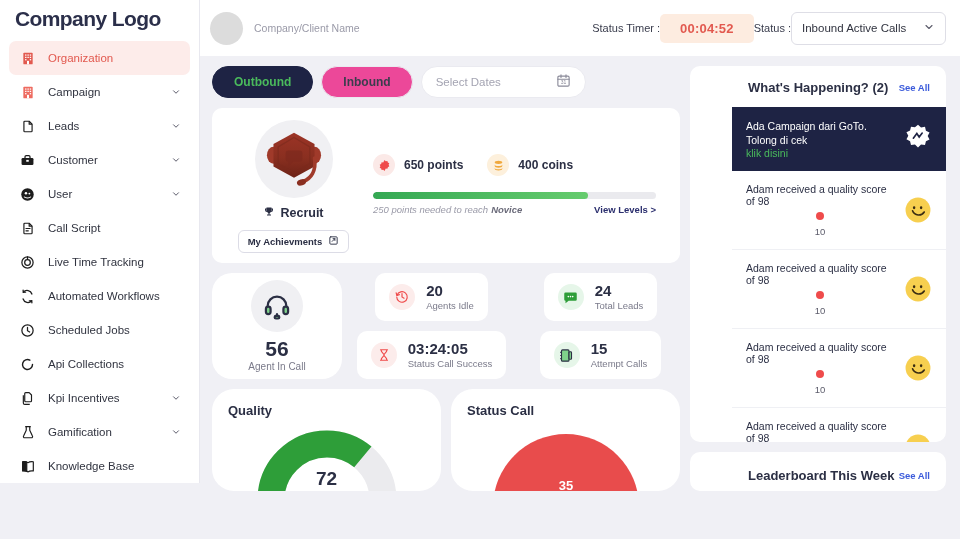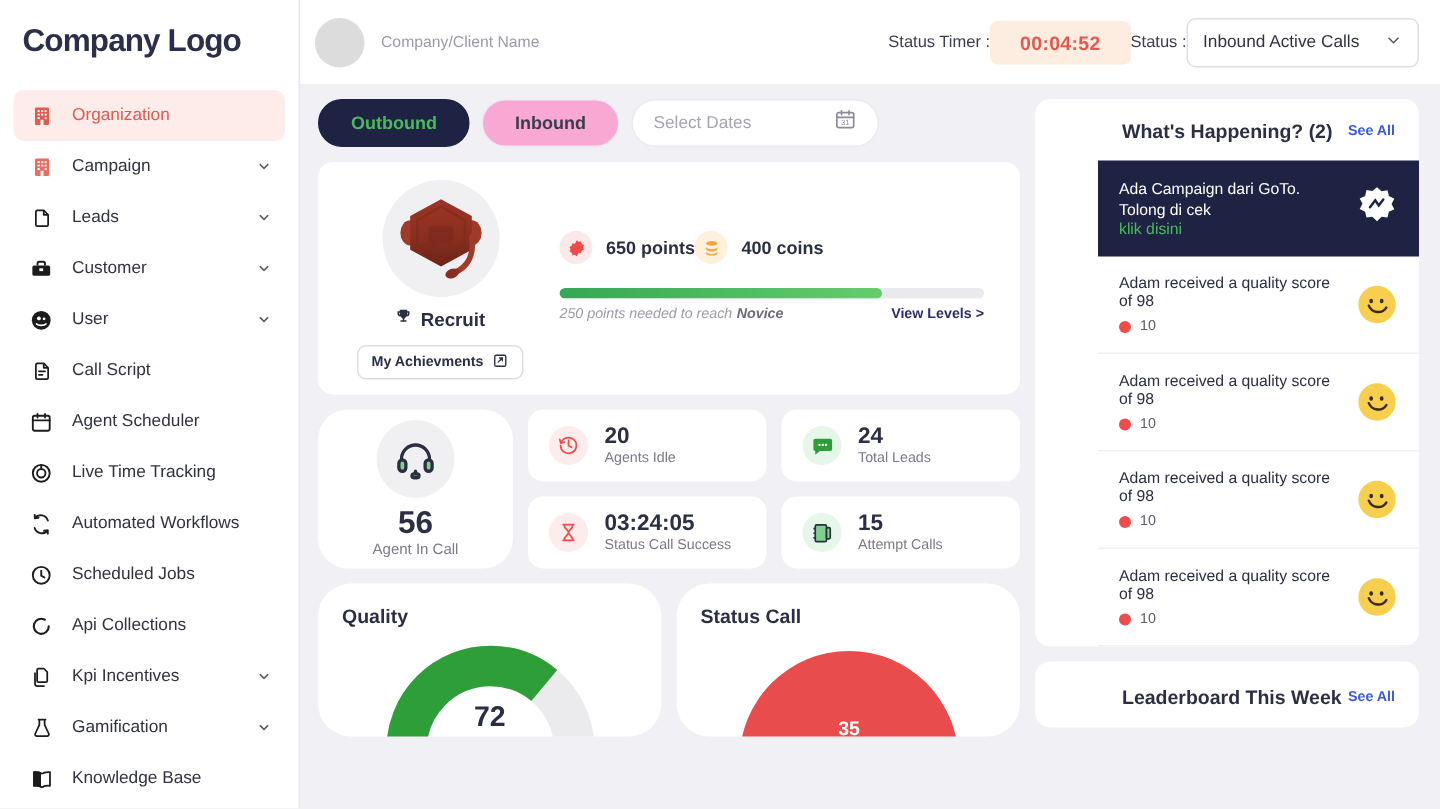--- a/index.html
+++ b/index.html
@@ -7,21 +7,21 @@
     width: 960px; height: 539px;
     overflow: hidden;
     font-family: "Liberation Sans", sans-serif;
     background: #f0f0f5;
     color: #2b2f44;
   }
   .app { display: flex; width: 960px; height: 539px; }
 
   
   .sidebar {
-    width: 200px; height: 539px;
+    width: 200px; height: 483px;
     background: #ffffff;
     border-right: 1px solid #e8e8ef;
     display: flex; flex-direction: column;
     flex: 0 0 200px;
   }
   .logo-wrap { height: 56px; display: flex; align-items: center; padding-left: 15px; }
   .logo-text { font-size: 21px; font-weight: bold; letter-spacing: -0.6px; color: #2b2f4a; }
   .nav { padding: 4px 9px 0 9px; display: flex; flex-direction: column; }
   .nav-item {
     display: flex; align-items: center;
@@ -72,21 +72,21 @@
   .col-left { flex: 1 1 auto; min-width: 0; display: flex; flex-direction: column; gap: 10px; }
   .col-right { flex: 0 0 256px; display: flex; flex-direction: column; gap: 10px; }
 
   
   .tabsrow { display: flex; align-items: center; gap: 8px; height: 32px; flex: 0 0 32px; }
   .tab {
     height: 32px; border-radius: 16px;
     display: flex; align-items: center; justify-content: center;
     font-size: 12px; font-weight: bold;
     padding: 0 21px; cursor: pointer;
-    background: #f9a8d4; color: #3a3d4d;
+    background: #ec4899; color: #3a3d4d;
     border: 1px solid #eaeaf0;
   }
   .tab.active { background: #1e2344; color: #4aba5c; border-color: #1e2344; }
   .date-field {
     flex: 0 0 165px; height: 32px; background: #fff;
     border-radius: 16px; display: flex; align-items: center;
     padding: 0 14px; cursor: pointer; border: 1px solid #eaeaf0;
   }
   .date-field .ph { font-size: 11.5px; color: #a4a4b2; }
   .date-field .cal { margin-left: auto; }
@@ -103,21 +103,21 @@
   .hexbadge { width: 56px; height: 58px; }
   .rank-row { display: flex; align-items: center; gap: 5px; margin-top: 6px; }
   .rank-name { font-size: 12.5px; font-weight: bold; color: #2b2f44; }
   .achieve-btn {
     margin-top: 8px; border: 1px solid #dcdce6; border-radius: 6px;
     height: 23px; display: flex; align-items: center; gap: 6px;
     padding: 0 9px; cursor: pointer; background: #fff;
   }
   .achieve-btn span { font-size: 9.5px; font-weight: bold; color: #2b2f44; }
   .gami-right { flex: 1 1 auto; padding: 34px 10px 0 12px; min-width: 0; }
-  .pts-row { display: flex; align-items: center; }
+  .pts-row { display: flex; align-items: center; gap: 24px; }
   .pts-item { display: flex; align-items: center; gap: 9px; }
   .pts-ico { width: 22px; height: 22px; border-radius: 50%; display: flex; align-items: center; justify-content: center; }
   .pts-ico.red { background: #fbe9e7; }
   .pts-ico.amber { background: #fdf0dc; }
   .pts-text { font-size: 12px; font-weight: bold; color: #2b2f44; }
   .progress-track { margin-top: 16px; height: 7px; border-radius: 4px; background: #eaeaee; overflow: hidden; }
   .progress-fill { height: 7px; border-radius: 4px; background: linear-gradient(90deg,#34a853,#66cc6e); }
   .prog-caption { display: flex; align-items: baseline; margin-top: 5px; }
   .prog-caption .c1 { font-size: 9.5px; font-style: italic; color: #9a9aa8; }
   .prog-caption .c2 { font-size: 9.5px; font-style: italic; font-weight: bold; color: #6b6b7a; margin-left: 3px; }
@@ -125,21 +125,21 @@
 
   
   .stats { display: flex; gap: 10px; flex: 0 0 106px; }
   .stat-big {
     flex: 0 0 130px; background: #fff; border-radius: 20px;
     display: flex; flex-direction: column; align-items: center; justify-content: center;
   }
   .headset-circle { width: 52px; height: 52px; border-radius: 50%; background: #f0f0f3; display: flex; align-items: center; justify-content: center; }
   .stat-big .num { font-size: 21px; font-weight: bold; margin-top: 5px; color: #2b2f44; }
   .stat-big .lbl { font-size: 10px; color: #7a7a8a; }
-  .stat-col { flex: 1 1 0; display: flex; flex-direction: column; gap: 10px; min-width: 0; }
+  .stat-col { flex: 1 1 0; display: flex; flex-direction: column; gap: 10px; min-width: 0; align-items: center; }
   .stat-sm {
     background: #fff; border-radius: 10px; flex: 1 1 0;
     display: flex; align-items: center; padding: 0 14px; gap: 11px;
   }
   .sm-ico { width: 26px; height: 26px; border-radius: 50%; display:flex; align-items:center; justify-content:center; flex:0 0 26px; }
   .sm-ico.red { background: #fceceb; }
   .sm-ico.green { background: #e6f6e9; }
   .sm-txt .n { font-size: 15px; font-weight: bold; color: #2b2f44; line-height: 1.12; }
   .sm-txt .l { font-size: 9.5px; color: #7a7a8a; }
 
@@ -163,21 +163,21 @@
   }
   .promo-txt { flex: 1 1 auto; min-width: 0; }
   .promo-l1 { font-size: 10.5px; color: #fff; line-height: 1.35; }
   .promo-l2 { font-size: 10.5px; color: #4aba5c; font-weight: normal; }
   .feed-item {
     display: flex; align-items: center; gap: 10px;
     padding: 12px 14px; border-bottom: 1px solid #eff0f4;
   }
   .feed-txt { flex: 1 1 auto; min-width: 0; }
   .feed-l1 { font-size: 10.5px; color: #2b2f44; }
-  .feed-pts { display: flex; align-items: center; gap: 6px; margin-top: 5px; }
+  .feed-pts { display: flex; align-items: center; gap: 6px; margin-top: 5px; flex-direction: column; }
   .feed-dot { width: 8px; height: 8px; border-radius: 50%; background: #ef4b4b; }
   .feed-n { font-size: 9.5px; color: #5c5c6b; }
   .smiley { width: 28px; height: 28px; flex: 0 0 28px; }
   .lb-head { padding: 16px 16px 13px 16px; }
 </style>
 </head>
 <body>
 
 <div class="app">
 
@@ -276,29 +276,20 @@
         </div>
         <div class="nav-item">
           <span class="nav-icon">
             <svg width="14" height="15" viewBox="0 0 24 24" fill="none" stroke="#1c1c1c" stroke-width="2" stroke-linejoin="round">
               <path d="M14 3H6.5A1.5 1.5 0 0 0 5 4.5v15A1.5 1.5 0 0 0 6.5 21h11a1.5 1.5 0 0 0 1.5-1.5V8l-5-5z"></path>
               <path d="M14 3v5h5"></path>
               <path d="M8.5 12h7M8.5 16h4" stroke-linecap="round"></path>
             </svg>
           </span>
           <span class="nav-label">Call Script</span>
-        </div>
-        <div class="nav-item">
-          <span class="nav-icon">
-            <svg width="15" height="15" viewBox="0 0 24 24" fill="none" stroke="#1c1c1c" stroke-width="2" stroke-linecap="round">
-              <rect x="3" y="5" width="18" height="16" rx="2"></rect>
-              <path d="M3 10h18M8 3v4M16 3v4"></path>
-            </svg>
-          </span>
-          <span class="nav-label">Agent Scheduler</span>
         </div>
         <div class="nav-item">
           <span class="nav-icon">
             <svg width="15" height="15" viewBox="0 0 24 24" fill="none" stroke="#1c1c1c" stroke-width="2" stroke-linecap="round">
               <circle cx="12" cy="12" r="9"></circle>
               <circle cx="12" cy="12" r="4.5"></circle>
               <path d="M12 3v4"></path>
             </svg>
           </span>
           <span class="nav-label">Live Time Tracking</span>

